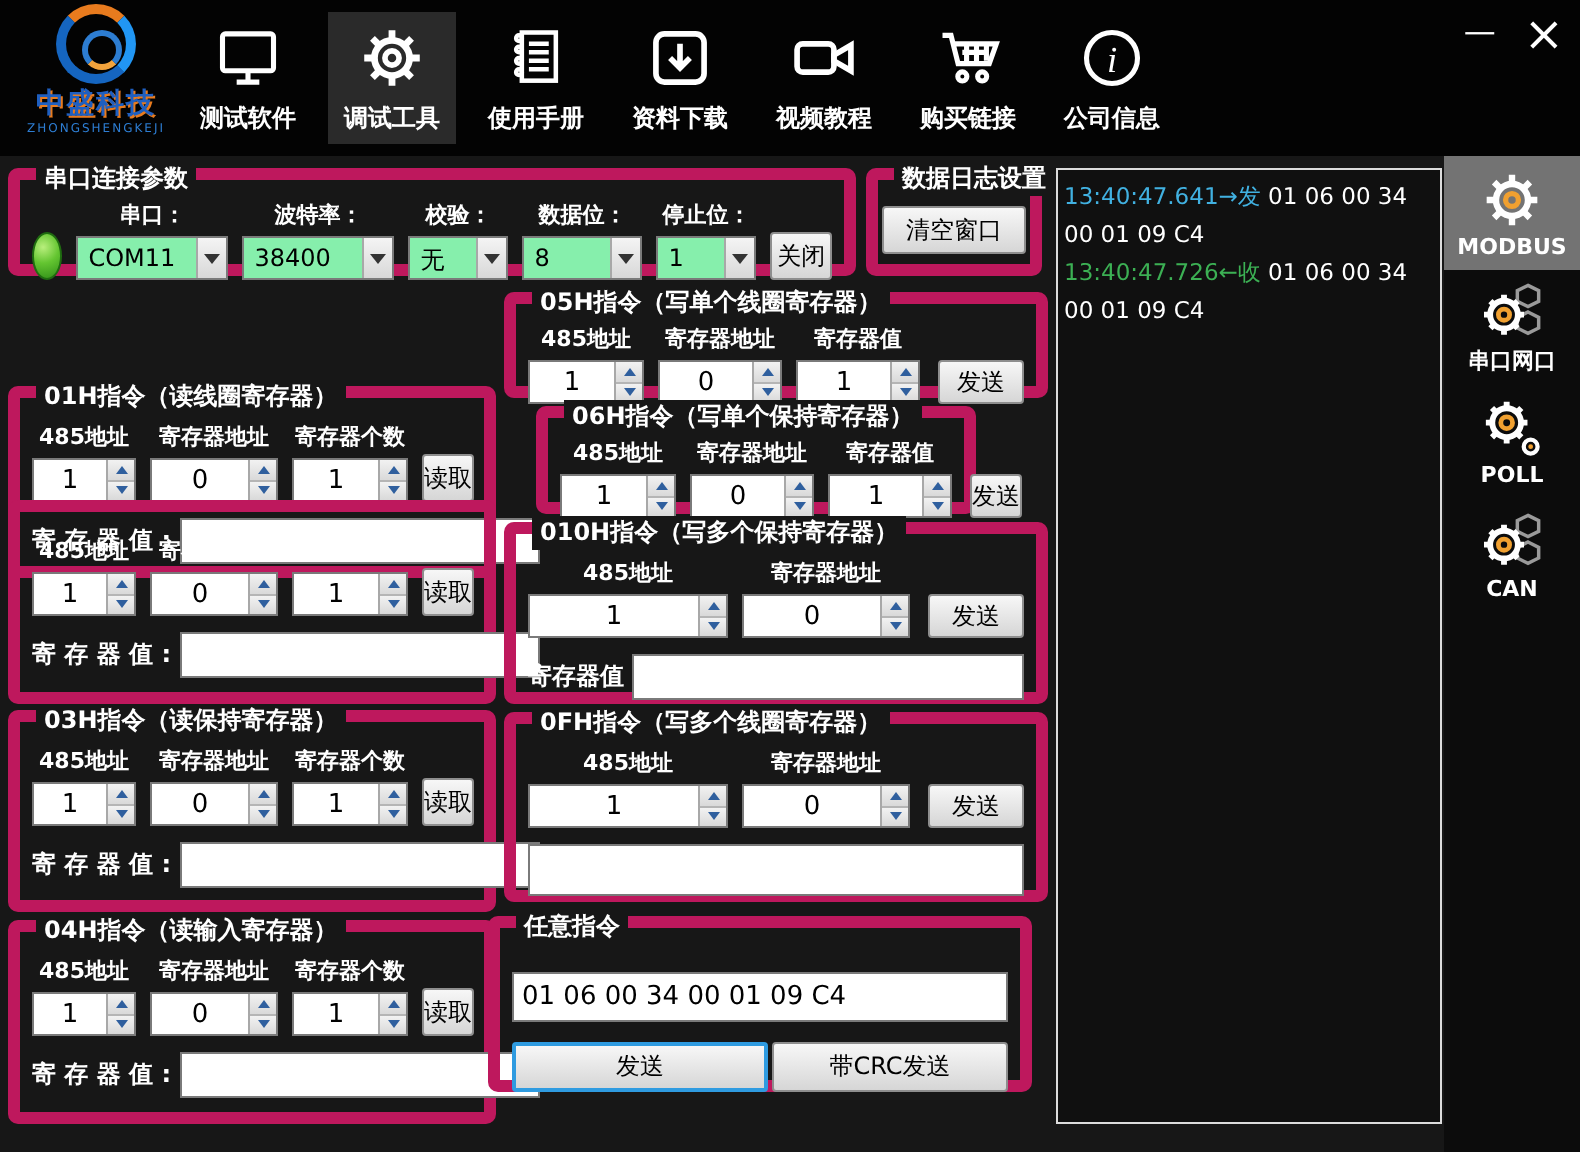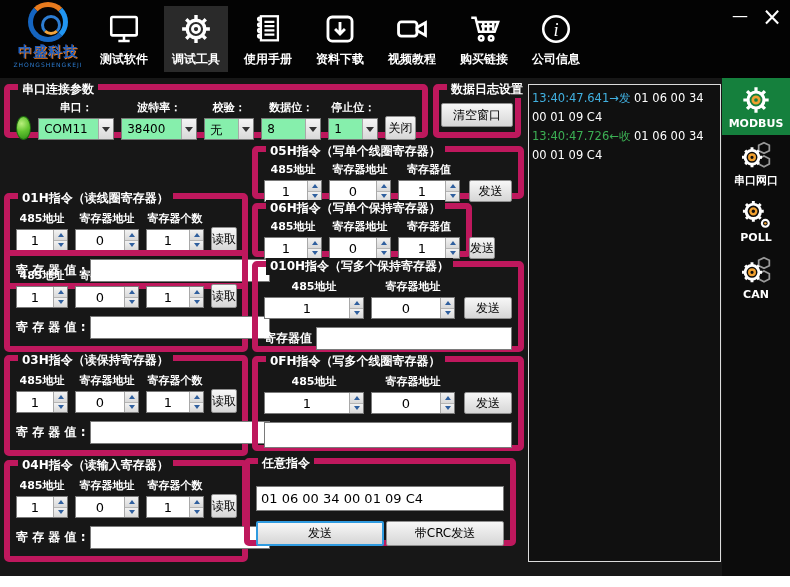--- a/index.html
+++ b/index.html
@@ -59,21 +59,21 @@
   
   .logset-inner { display:flex; justify-content:center; padding-top:13px; }
   .logpanel { position:absolute; left:528px; top:84px; width:193px; height:478px; background:#101010; border:1px solid #dcdcdc; padding:4px 3px; overflow:hidden; font-size:11.5px; line-height:1.65; color:#fff; word-break:break-word; }
   .t-sent { color:#41b1e1; }
   .t-recv { color:#3cb054; }
   .t-data { color:#ffffff; }
 
   
   .sidebar { position:absolute; left:722px; top:78px; width:68px; height:498px; background:#0c0c0c; }
   .sitem { width:68px; height:57px; display:flex; flex-direction:column; align-items:center; justify-content:center; cursor:pointer; }
-  .sitem.active { background:#15803d; }
+  .sitem.active { background:#737373; }
   .sitem .sicon { width:32px; height:32px; }
   .sitem .slabel { font-size:11px; font-weight:bold; color:#fff; white-space:nowrap; margin-top:1px; }
 </style>
 </head>
 <body>
 
 <div class="window">
 
   <div class="titlebar">
     <div class="logo">
@@ -488,21 +488,21 @@
             <span class="spin-btns">
               <span class="spin-up"></span>
               <span class="spin-down"></span>
             </span>
           </div>
         </div>
       <button class="btn" style="width:62px; height:22px; margin-left:2px;">发送</button>
     </div>
   </div>
 
-  <div class="group" style="left:252px; top:203px; width:220px; height:54px;">
+  <div class="group" style="left:268px; top:203px; width:220px; height:54px;">
     <span class="gtitle">06H指令（写单个保持寄存器）</span>
     <div class="rowfields" style="padding-top:10px;">
       <div class="fcol">
           <span class="flabel">485地址</span>
         <div class="spin" style="width:58px;">
             <input class="spin-in" value="1" style="">
             <span class="spin-btns">
               <span class="spin-up"></span>
               <span class="spin-down"></span>
             </span>

